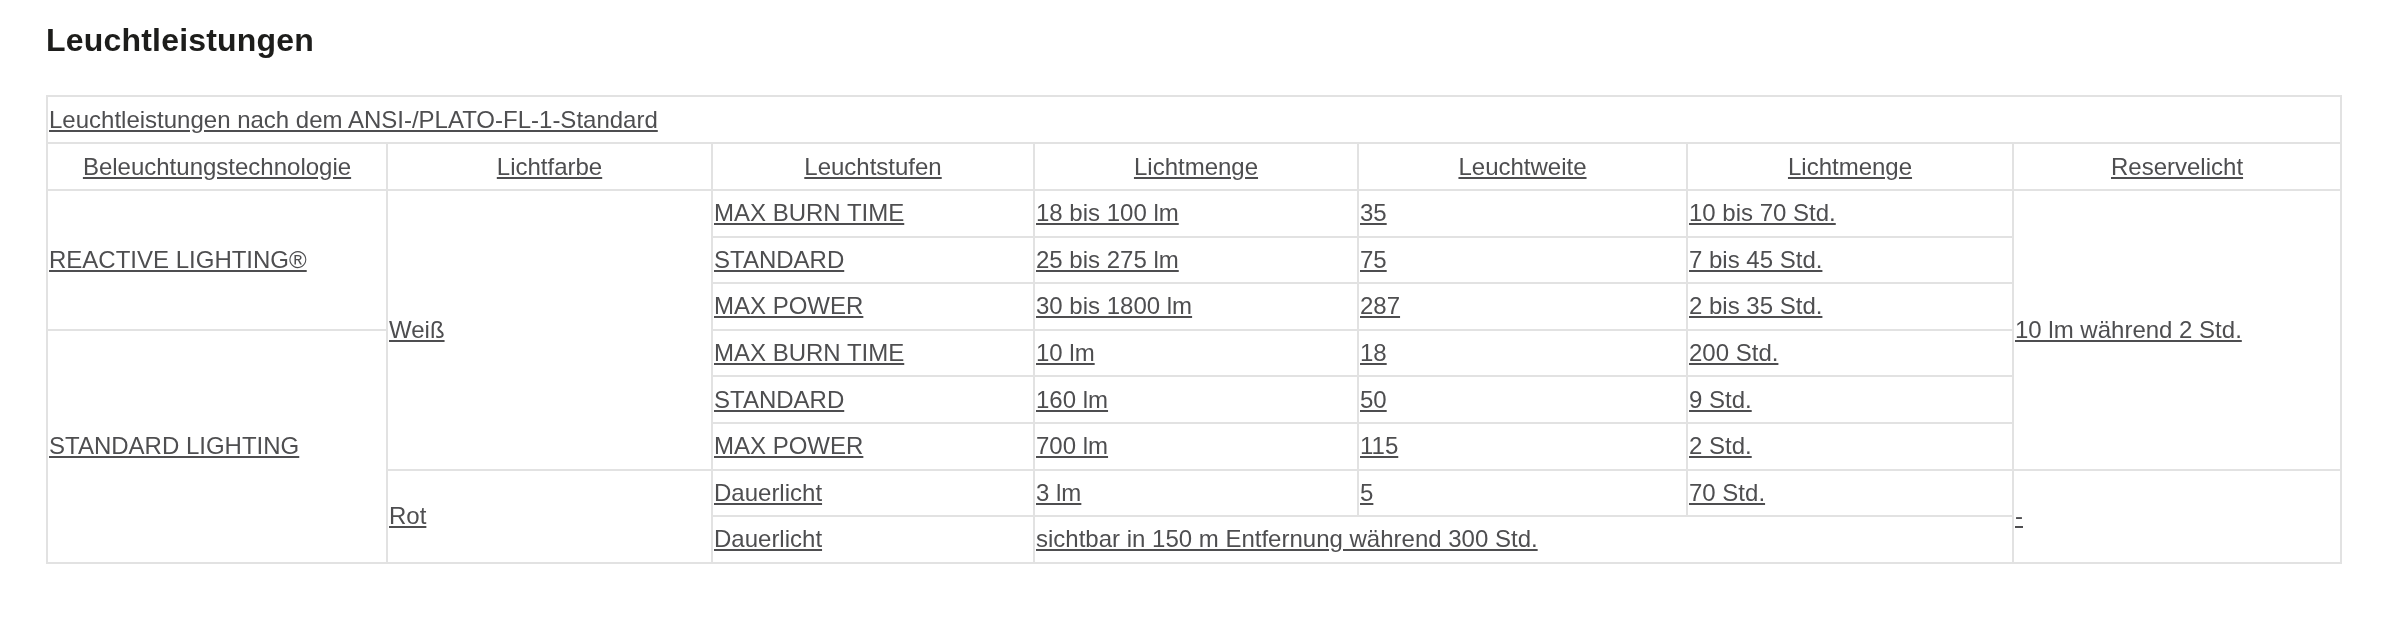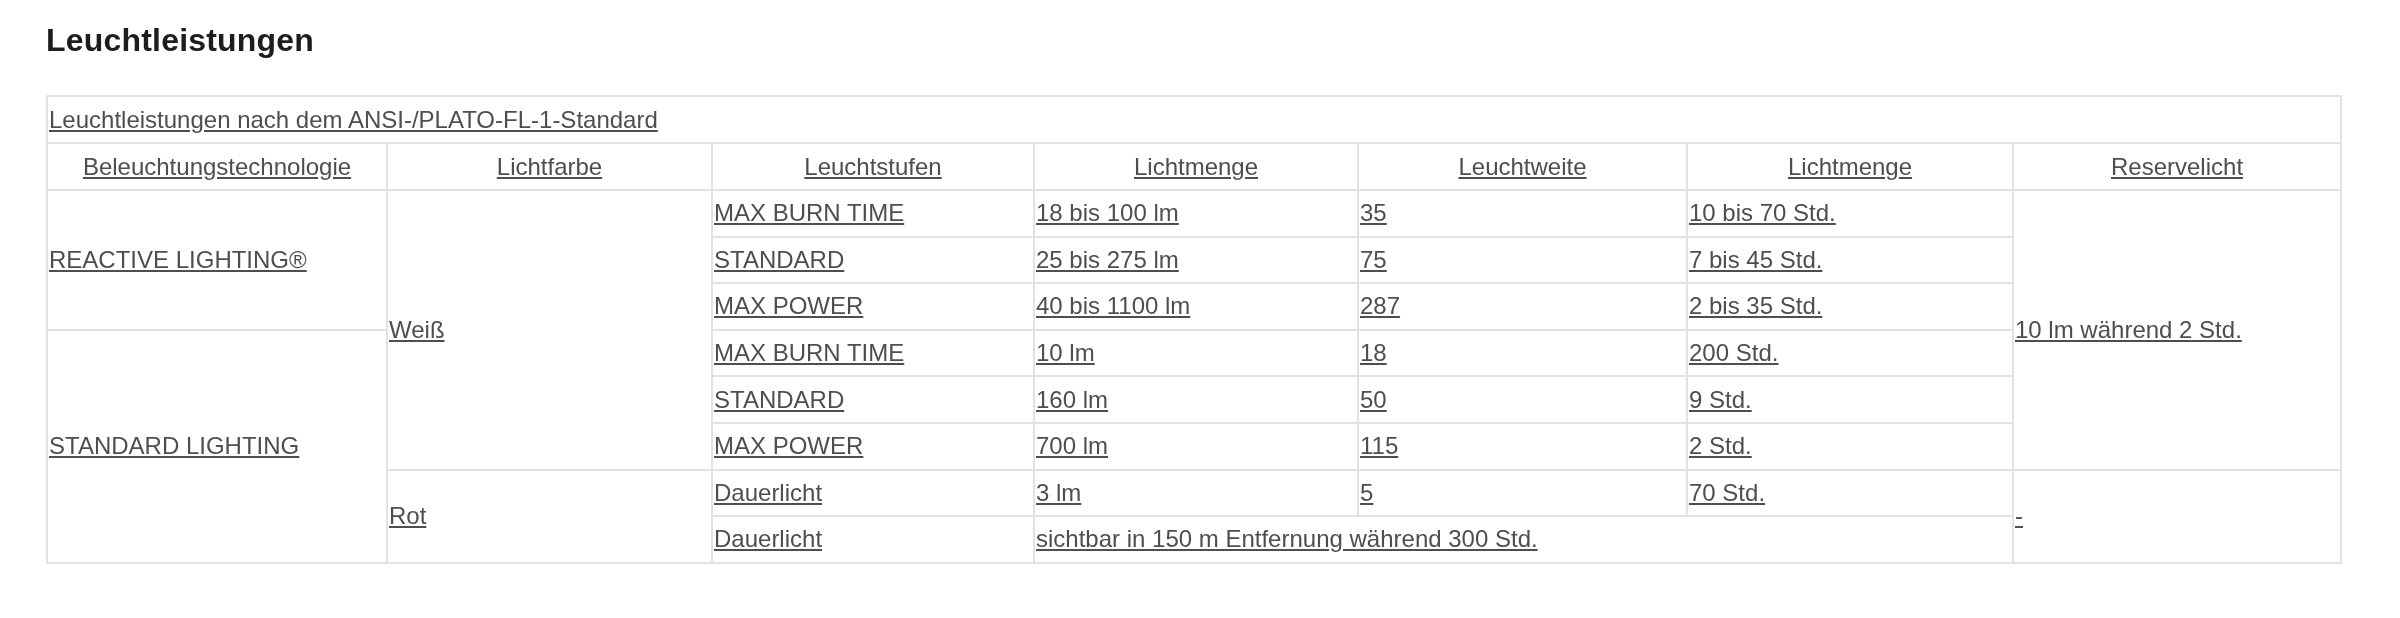--- a/index.html
+++ b/index.html
@@ -90,21 +90,21 @@
 
   <tr class="data-row">
     <td>STANDARD</td>
     <td>25 bis 275 lm</td>
     <td>75</td>
     <td>7 bis 45 Std.</td>
   </tr>
 
   <tr class="data-row">
     <td>MAX POWER</td>
-    <td>40 bis 1100 lm</td>
+    <td>30 bis 1800 lm</td>
     <td>287</td>
     <td>2 bis 35 Std.</td>
   </tr>
 
   <tr class="data-row">
     <td rowspan="5">STANDARD LIGHTING</td>
     <td>MAX BURN TIME</td>
     <td>10 lm</td>
     <td>18</td>
     <td>200 Std.</td>

